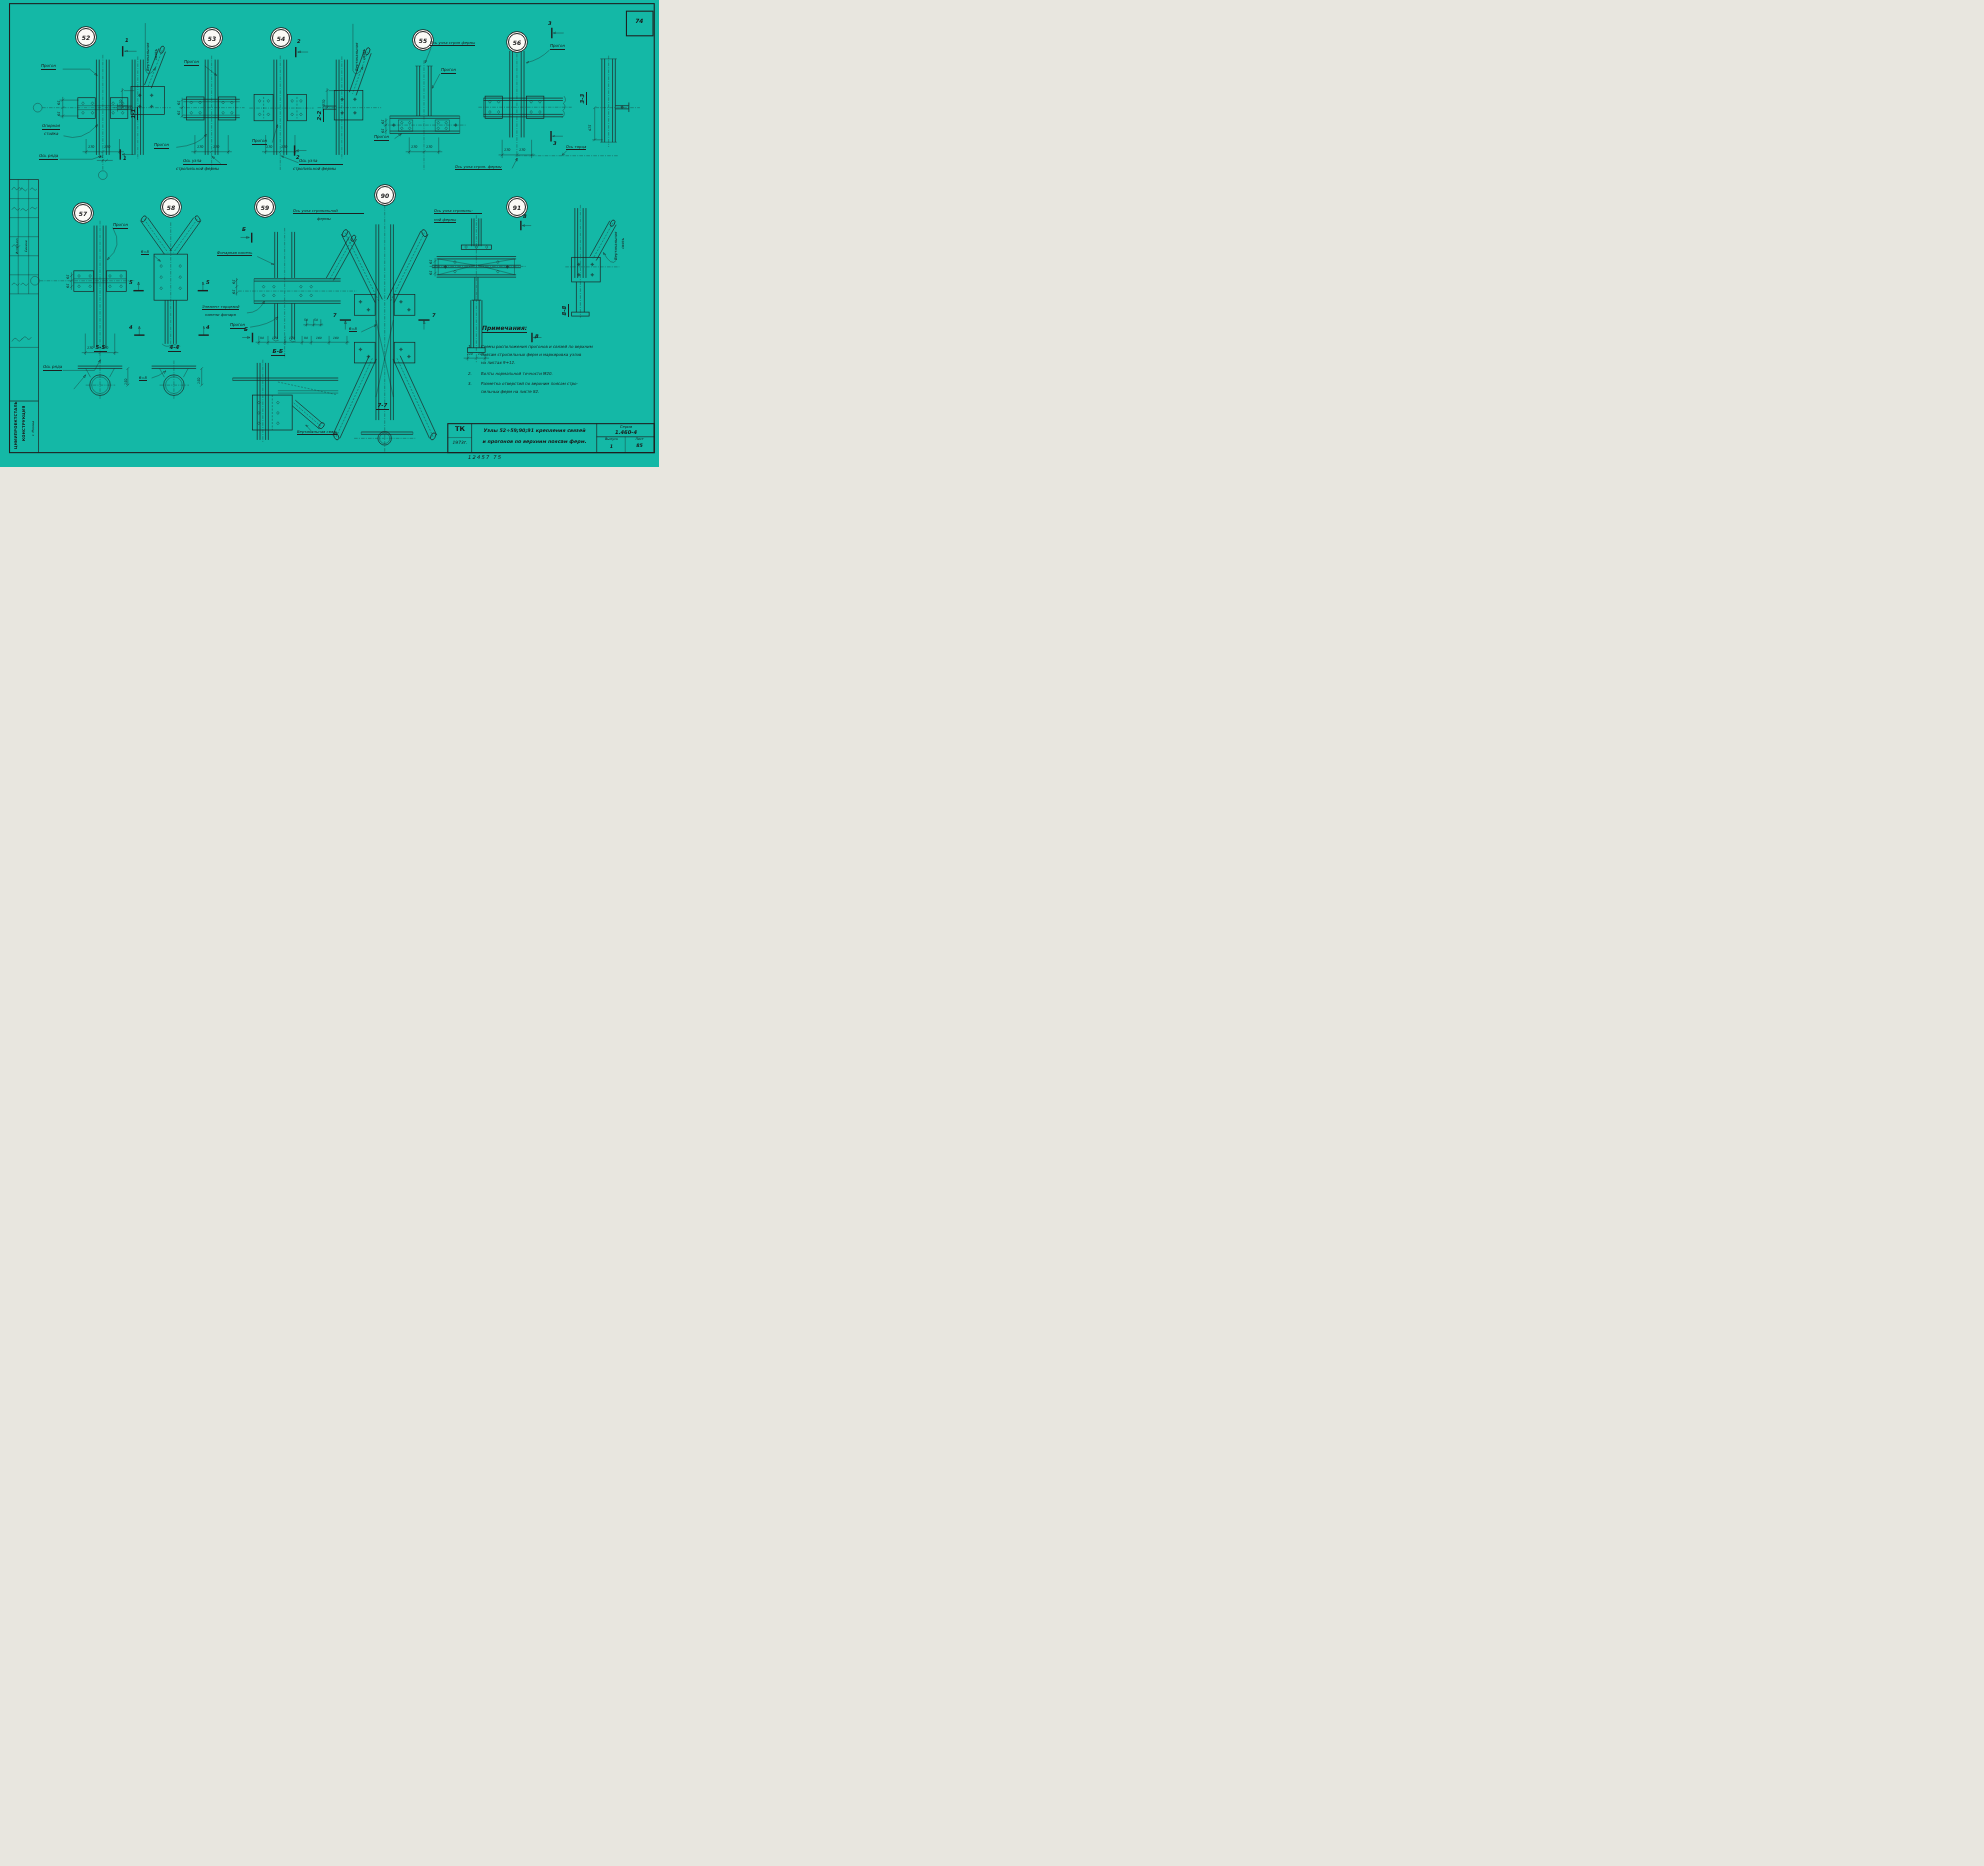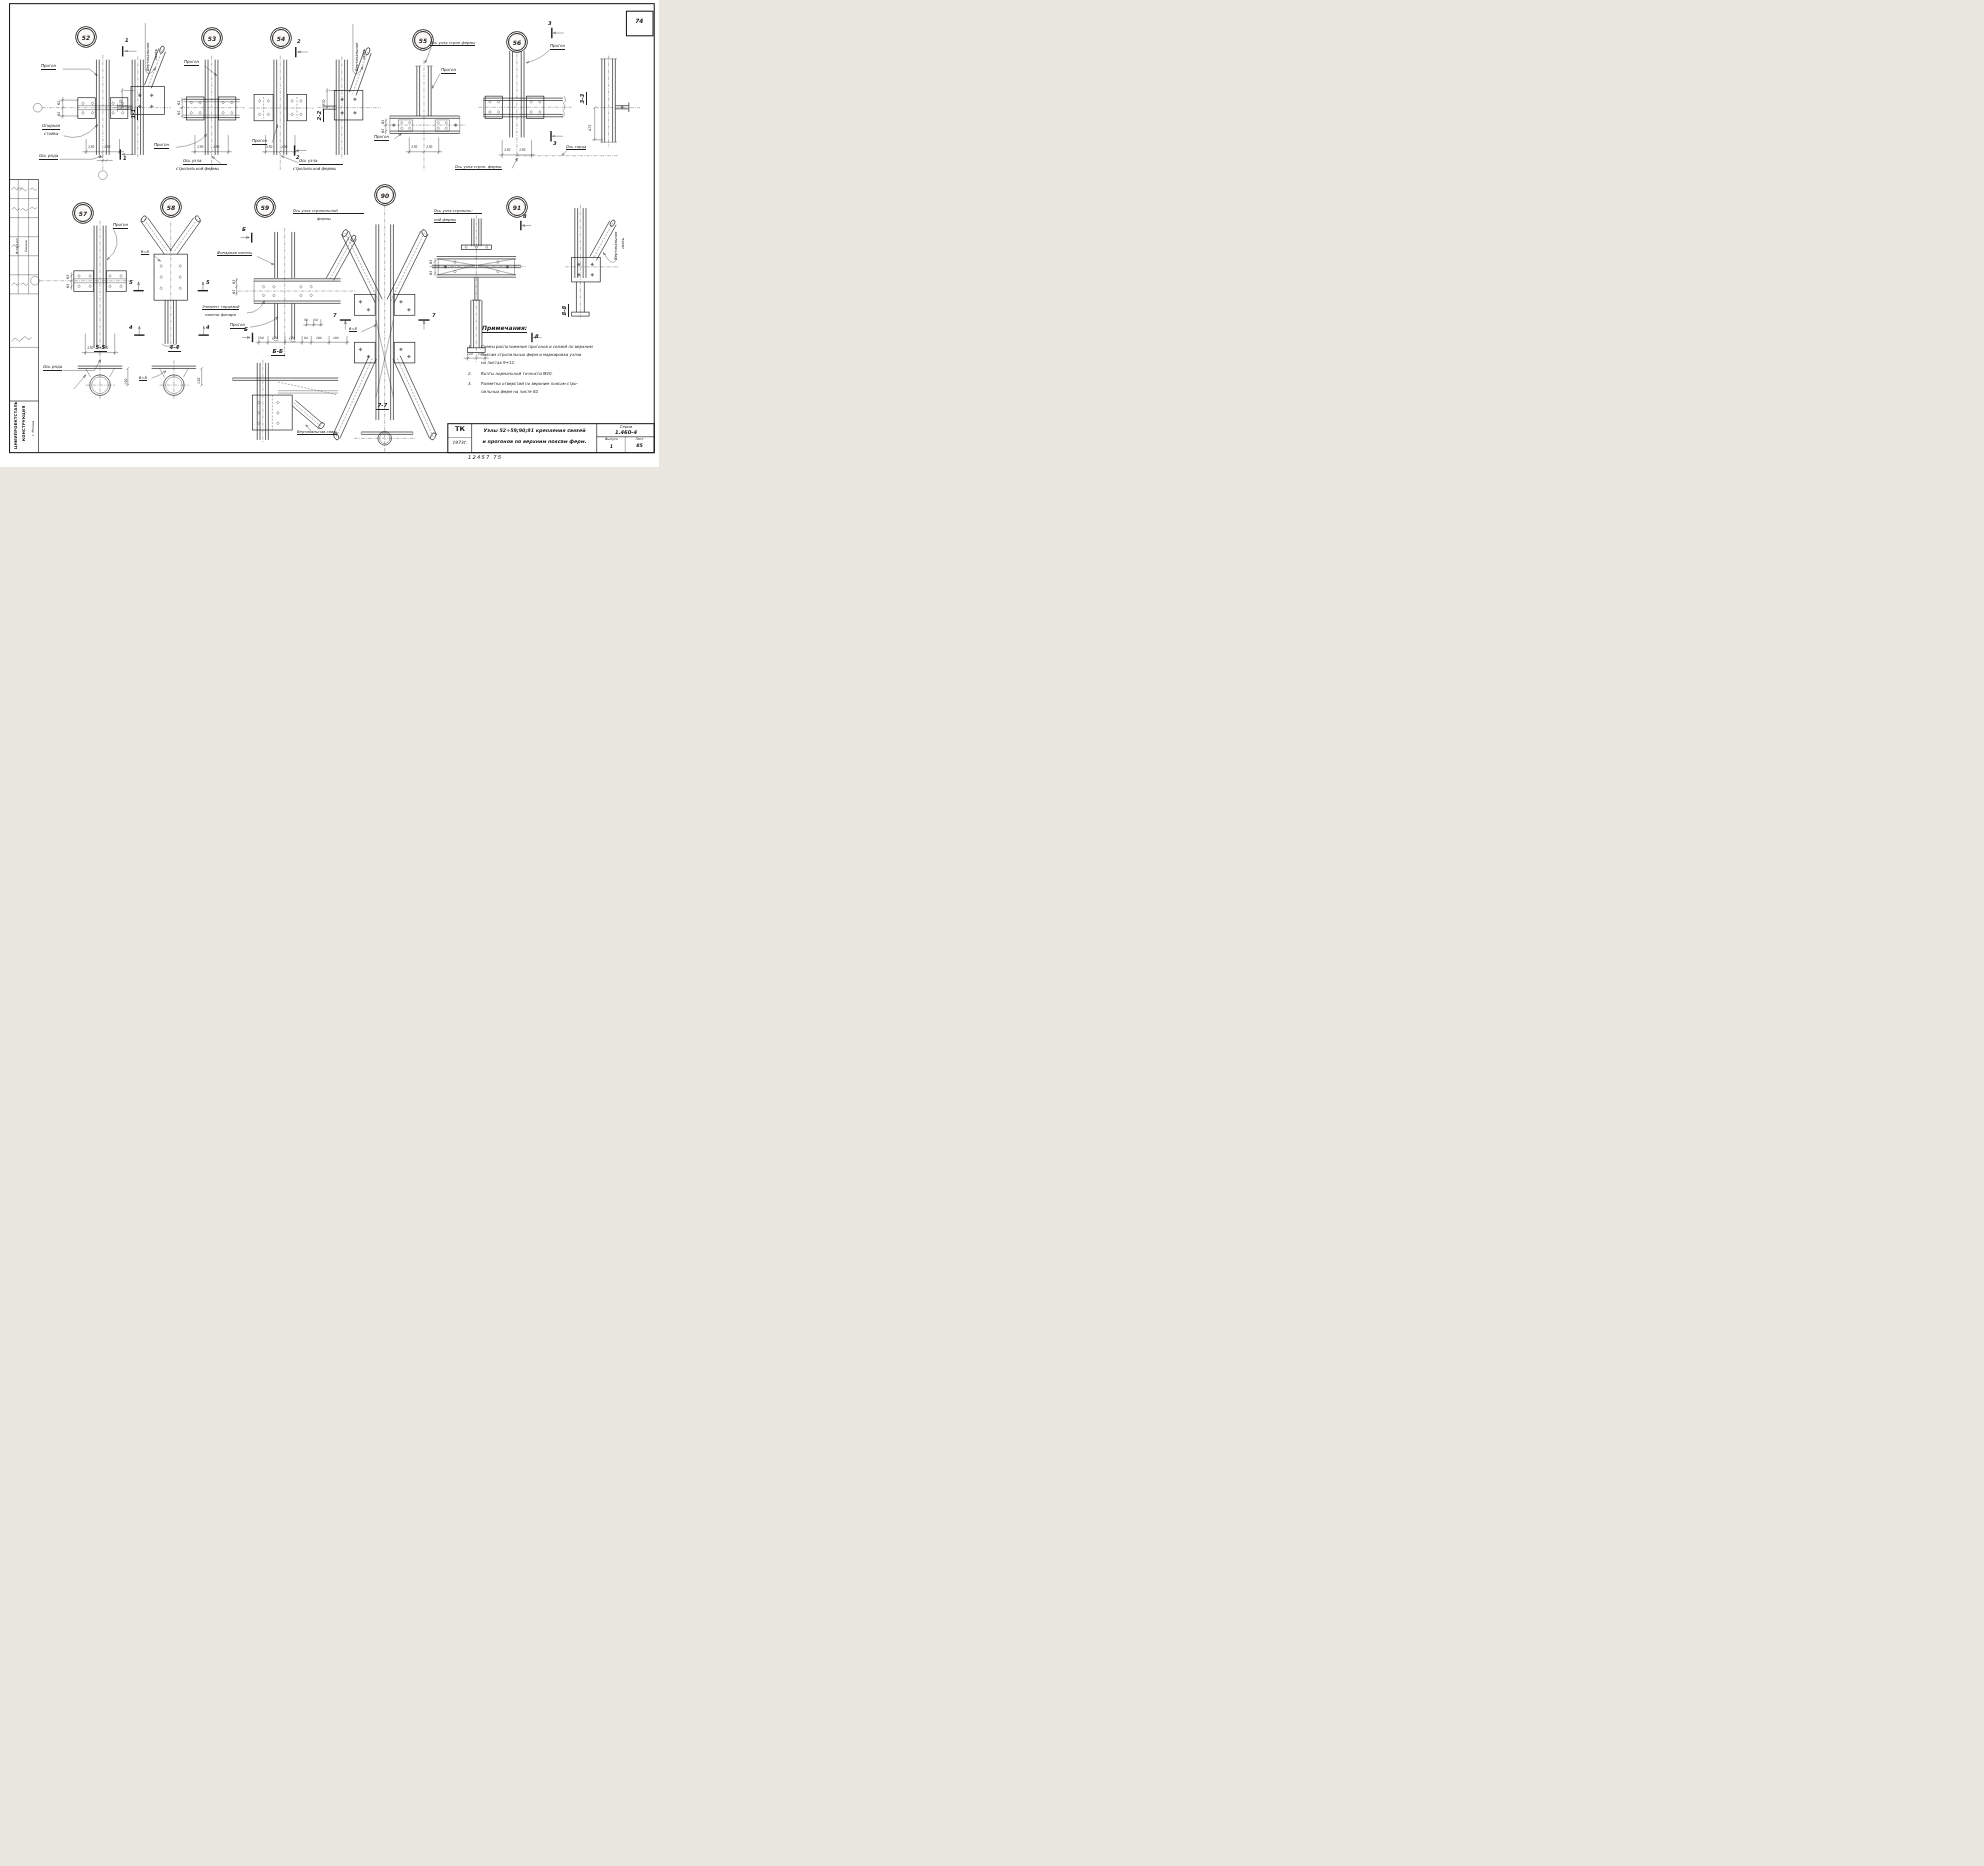--- a/index.html
+++ b/index.html
@@ -1,16 +1,16 @@
 <!DOCTYPE html>
 <html style="font-size:6.4px"><head>
 <meta charset="utf-8">
 <style>
   html,body{margin:0;padding:0;background:#e8e6df;}
-  #page{position:relative;width:659px;height:467px;background:#ffffff;font-family:"DejaVu Sans",sans-serif;color:#1a1a1a;overflow:hidden;}
+  #page{position:relative;width:659px;height:467px;background:#14b8a6;font-family:"DejaVu Sans",sans-serif;color:#1a1a1a;overflow:hidden;}
   #lw{position:absolute;left:0;top:0;}
   #lw line,#lw path,#lw rect,#lw circle,#lw ellipse{stroke:#1f1f1f;fill:none;}
   .w1{stroke-width:.9;}
   .w2{stroke-width:1.7;}
   .w3{stroke-width:2.7;}
   .w4{stroke-width:3.6;}
   .dd{stroke-dasharray:9,3,2.5,3;stroke-width:.8;}
   .ds{stroke-dasharray:5,3.5;stroke-width:.9;}
   .lb{position:absolute;font-style:italic;white-space:nowrap;line-height:1.05;}
   .s7{font-size:3px;}

